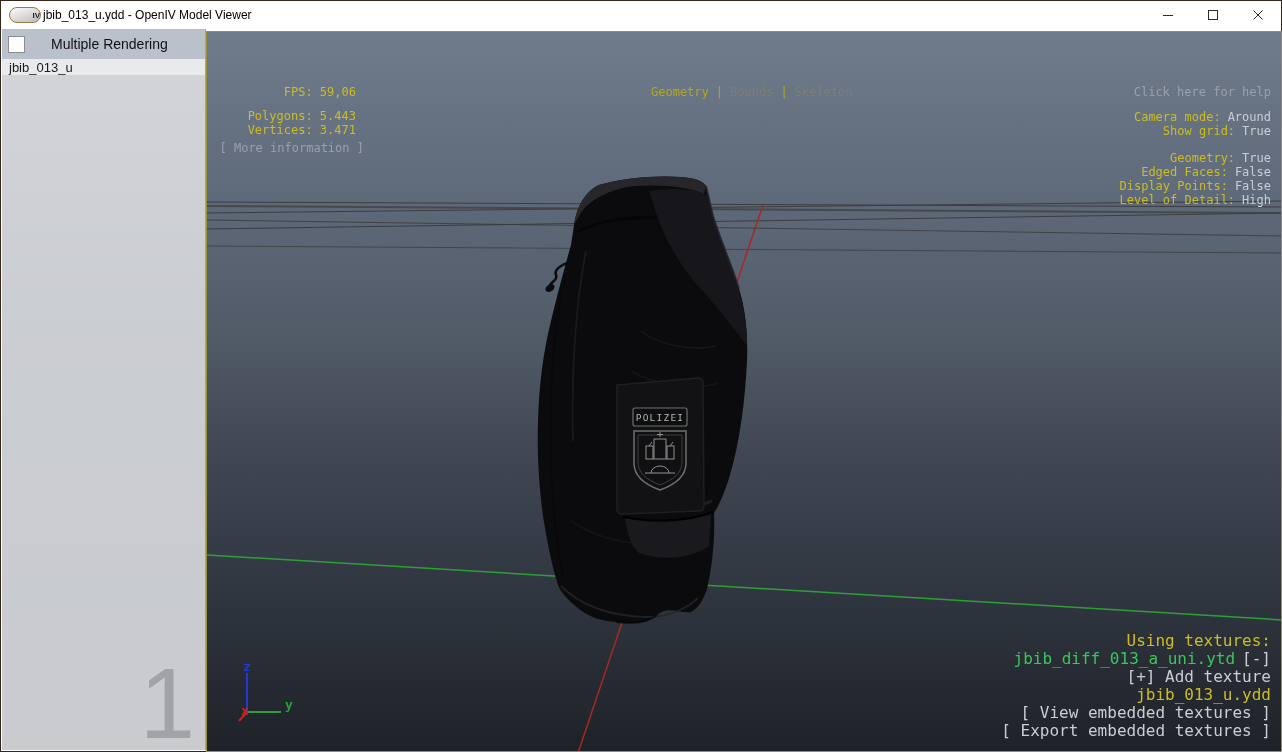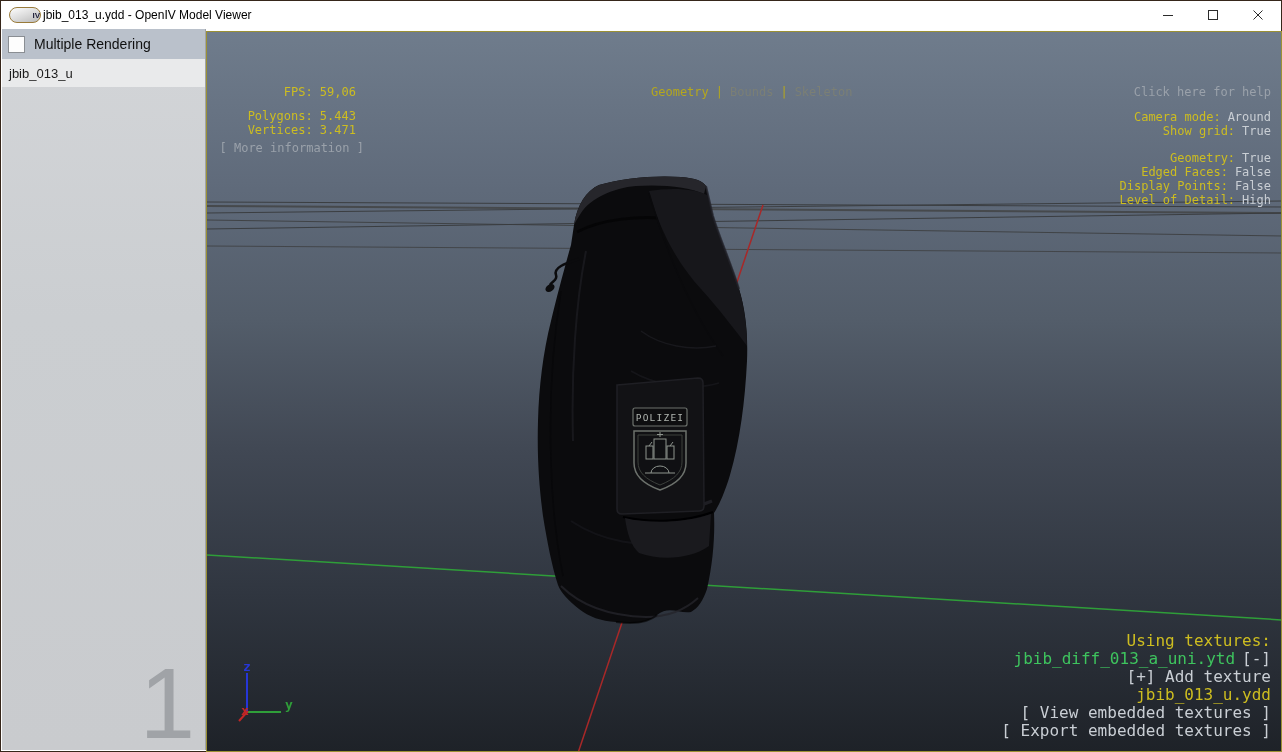--- a/index.html
+++ b/index.html
@@ -18,22 +18,22 @@
   .controls { margin-left:auto; display:flex; height:28px; }
   .ctrl { width:45px; height:28px; display:flex; align-items:center; justify-content:center; }
   .ctrl svg { display:block; }
 
   
   .sidebar { position:absolute; left:1px; top:28px; width:204px; bottom:1px;
              background:linear-gradient(180deg,#d3d5d8 0%,#cbced1 40%,#c9cbce 100%);
              border-right:1px solid #9fa3a7; overflow:hidden; }
   .mr-row { height:30px; background:#bac1cb; display:flex; align-items:center; padding-left:6px; }
   .checkbox { width:17px; height:17px; background:#fdfdfd; border:1px solid #8a8e93; display:inline-block; }
-  .mr-label { margin-left:9px; font-size:14px; color:#101010; }
-  .model-item { height:28px; background:#e9eaeb; display:flex; align-items:center; padding-left:7px;
+  .mr-label { margin-left:26px; font-size:14px; color:#101010; }
+  .model-item { height:16px; background:#e9eaeb; display:flex; align-items:center; padding-left:7px;
                 font-size:13px; color:#1c1c1c; }
   .watermark { position:absolute; right:12px; bottom:8px; font-size:100px; line-height:0.78;
                font-weight:100; color:#a0a3a7; letter-spacing:-2px; }
 
   
   .viewport { position:absolute; left:205px; top:30px; width:1076px; height:721px;
               border:1px solid #9b9135;
               background:linear-gradient(180deg,#6f7c8c 0%,#5f6a7a 22%,#535d6a 40%,#414854 58%,#303640 78%,#1e2228 100%);
               overflow:hidden; }
   .scene { position:absolute; left:-206px; top:-31px; width:1282px; height:752px; }

